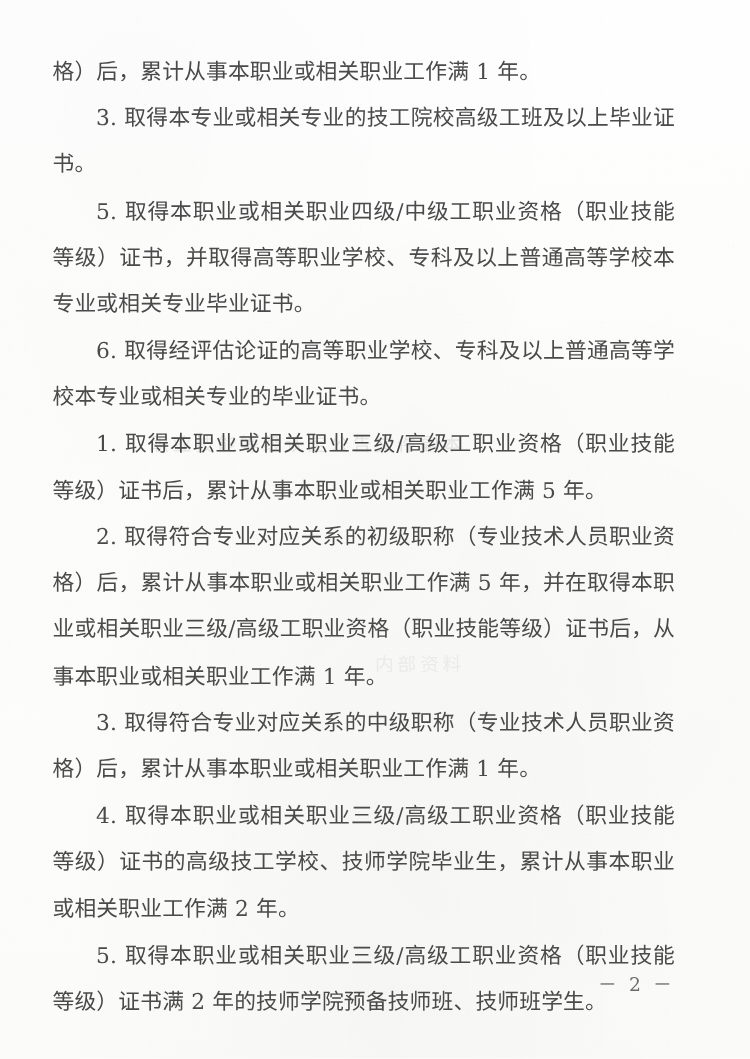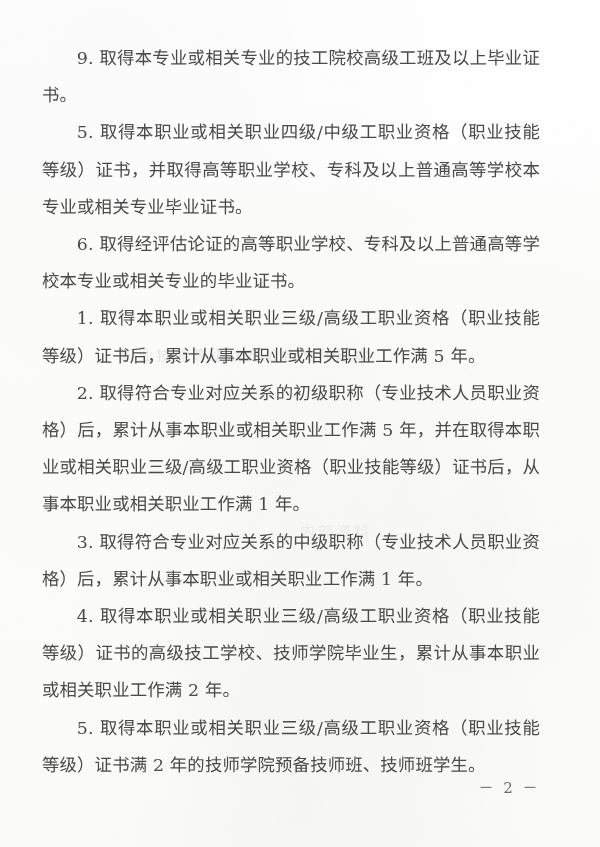--- a/index.html
+++ b/index.html
@@ -120,22 +120,23 @@
 
 <div class="page">
 
   <div class="grain"></div>
 
   <div class="watermark watermark-2">内部资料</div>
   <div class="watermark">职业技能等级认定公告文件副本</div>
 
   <div class="body-text">
 
+    <p class="para no-indent">格）后，累计从事本职业或相关职业工作满 1 年。</p>
 
-    <p class="para">9. 取得本专业或相关专业的技工院校高级工班及以上毕业证书。</p>
+    <p class="para">3. 取得本专业或相关专业的技工院校高级工班及以上毕业证书。</p>
 
     <p class="para">5. 取得本职业或相关职业四级/中级工职业资格（职业技能等级）证书，并取得高等职业学校、专科及以上普通高等学校本专业或相关专业毕业证书。</p>
 
     <p class="para">6. 取得经评估论证的高等职业学校、专科及以上普通高等学校本专业或相关专业的毕业证书。</p>
 
 
     <p class="para">1. 取得本职业或相关职业三级/高级工职业资格（职业技能等级）证书后，累计从事本职业或相关职业工作满 5 年。</p>
 
     <p class="para">2. 取得符合专业对应关系的初级职称（专业技术人员职业资格）后，累计从事本职业或相关职业工作满 5 年，并在取得本职业或相关职业三级/高级工职业资格（职业技能等级）证书后，从事本职业或相关职业工作满 1 年。</p>
 

